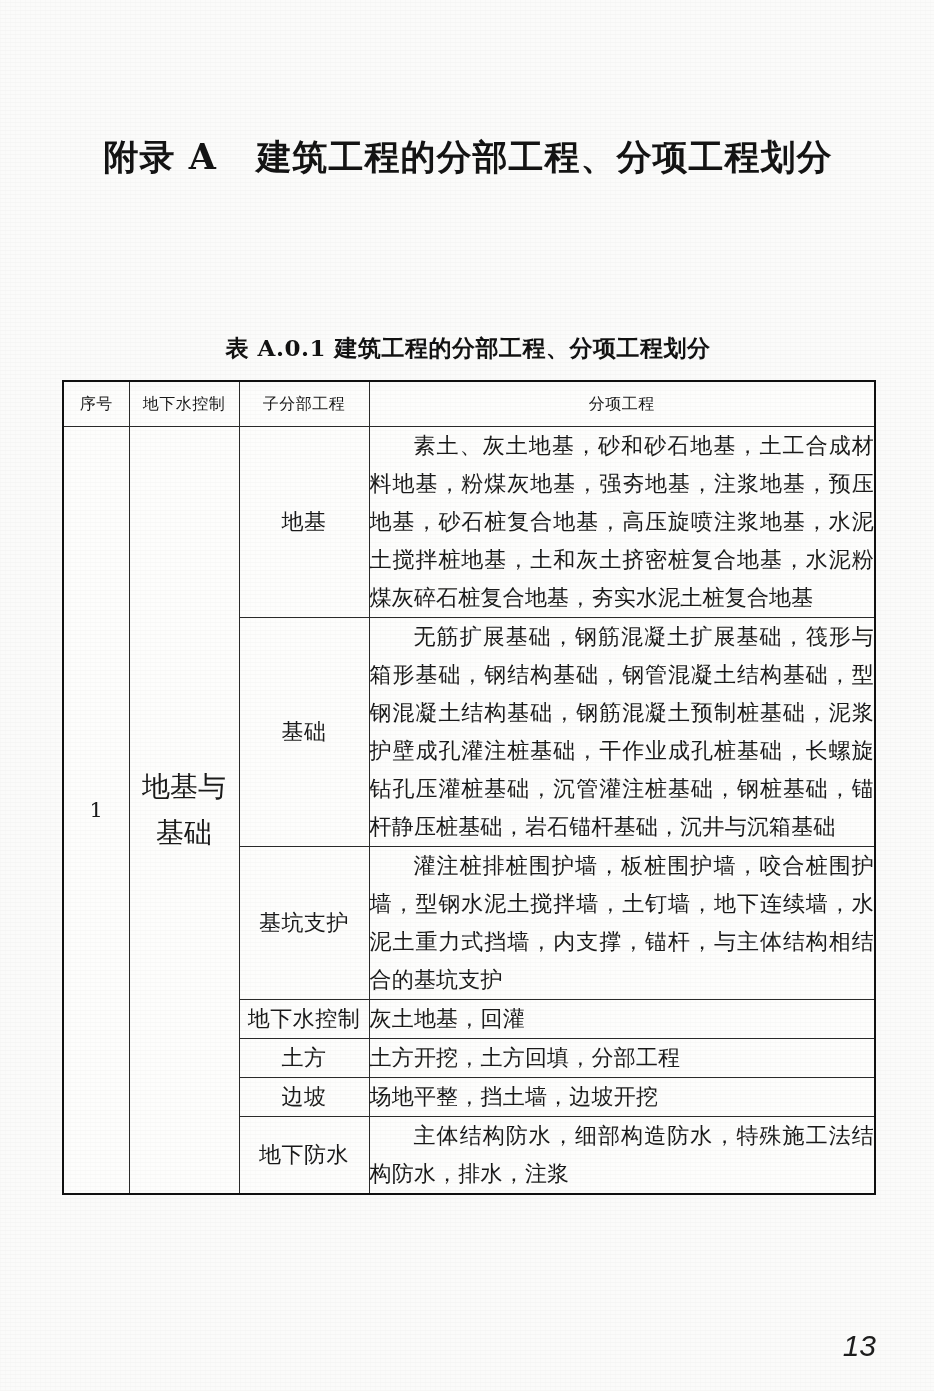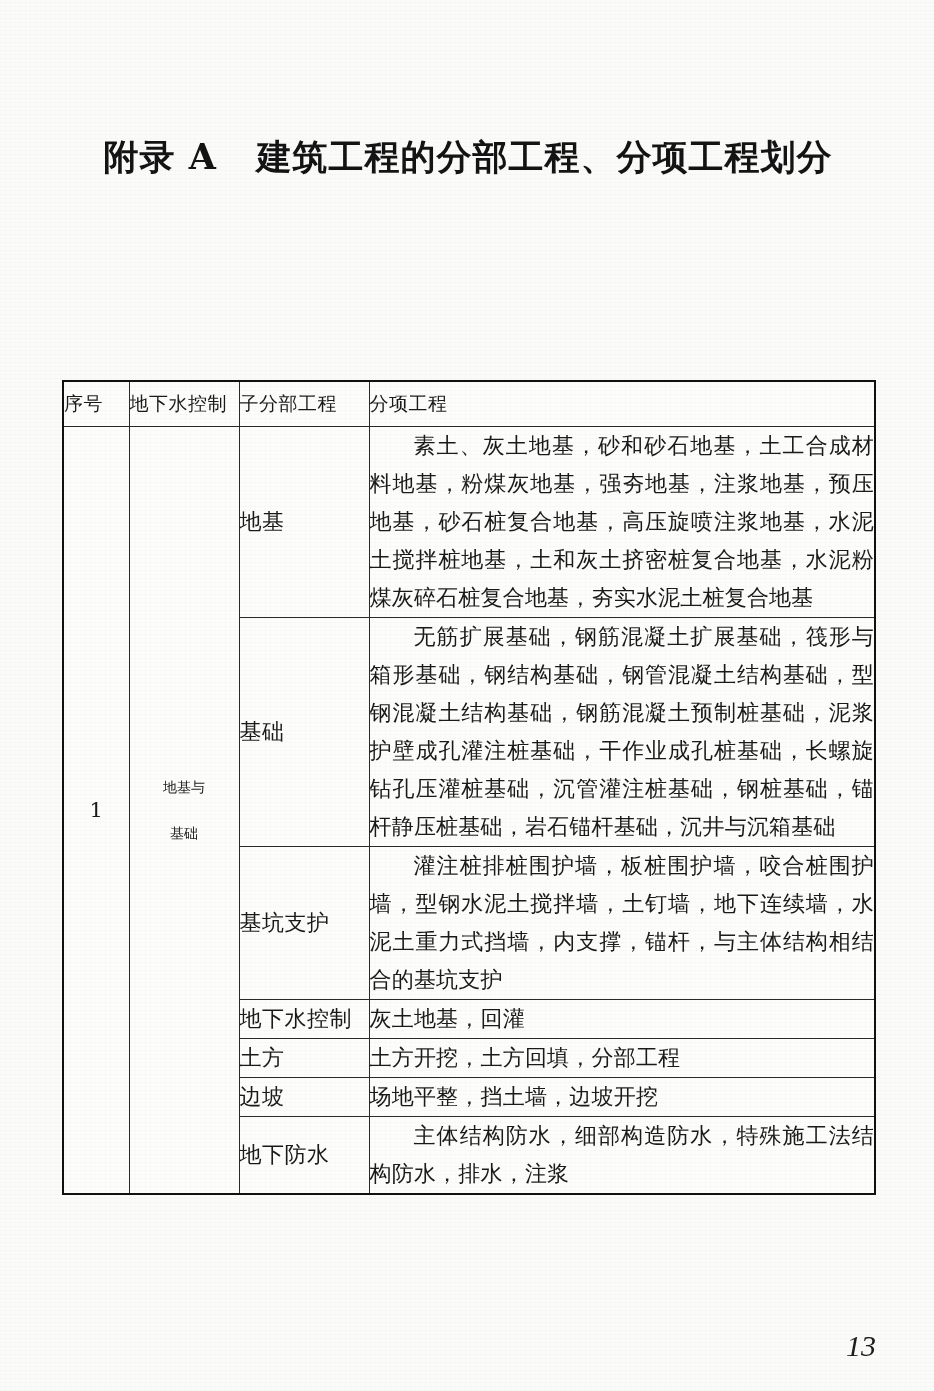--- a/index.html
+++ b/index.html
@@ -96,26 +96,27 @@
     border: 2px solid #111;
   }
 
   col.c-no    { width: 66px; }
   col.c-div   { width: 110px; }
   col.c-sub   { width: 130px; }
   col.c-item  { width: 506px; }
 
   .hdr td {
     height: 44px;
-    text-align: left;
-    font-size: 19px;
+    text-align: center;
+    font-size: 16px;
     letter-spacing: 0.5px;
   }
 
   .cell-center {
+    text-align: center;
     font-size: 22px;
     line-height: 34px;
     letter-spacing: 0.5px;
   }
   .cell-no {
     text-align: center;
     font-size: 21px;
     font-family: "DejaVu Serif", "Liberation Serif", serif;
   }
   .cell-body {
@@ -126,32 +127,32 @@
     padding: 7px 12px 7px 12px;
     letter-spacing: 0.2px;
     border-radius: 14px;
   }
   .cell-body .ind {
     text-indent: 2em;
     display: block;
   }
   .cell-sub-2line {
     text-align: center;
-    font-size: 14px;
+    font-size: 28px;
     line-height: 46px;
   }
 
   
   .page-number {
     position: absolute;
     right: 58px;
     bottom: 28px;
     font-size: 30px;
     font-style: italic;
-    font-family: Liberation Serif, serif;
+    font-family: Liberation Sans, sans-serif;
     color: #1d1d1d;
   }
 
   
   .grain {
     position: absolute;
     inset: 0;
     pointer-events: none;
     opacity: 0.035;
     background-image:
@@ -160,20 +161,21 @@
   }
 </style>
 </head>
 <body>
 
 <div class="page">
 
   <h1 class="appendix-title">附录 A   建筑工程的分部工程、分项工程划分</h1>
 
 
+  <div class="table-caption">表 A.0.1   建筑工程的分部工程、分项工程划分</div>
 
   <div class="tbl-wrap">
     <table class="spec">
       <colgroup>
         <col class="c-no">
         <col class="c-div">
         <col class="c-sub">
         <col class="c-item">
       </colgroup>
       <tbody>

